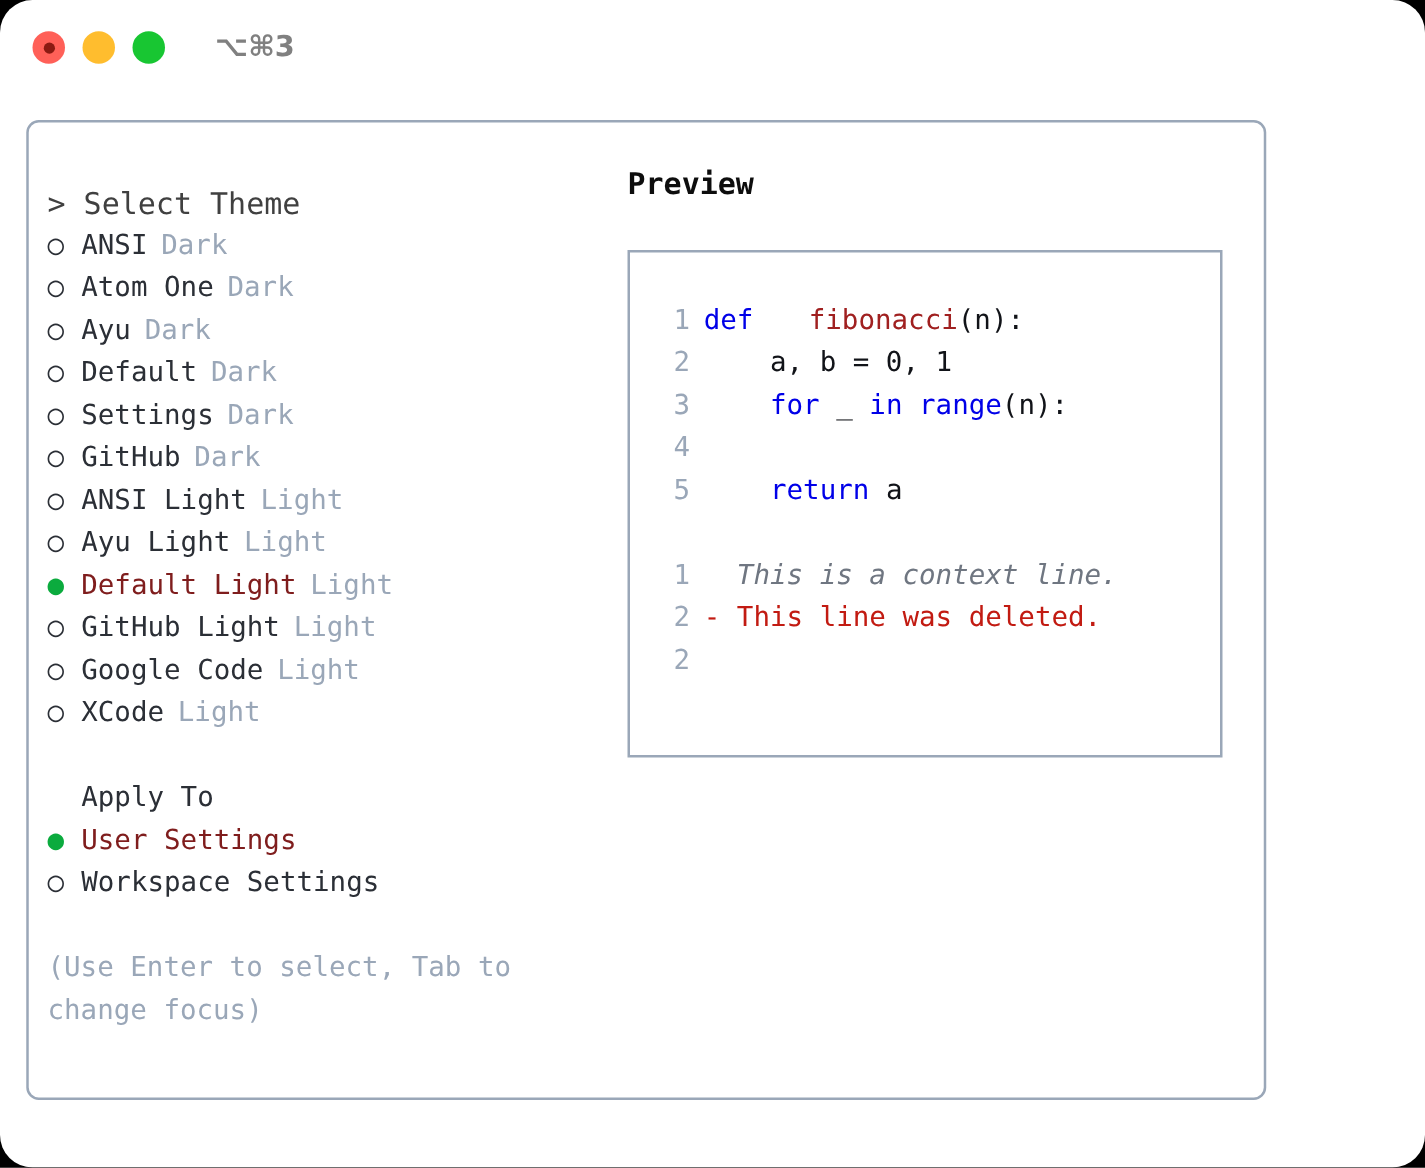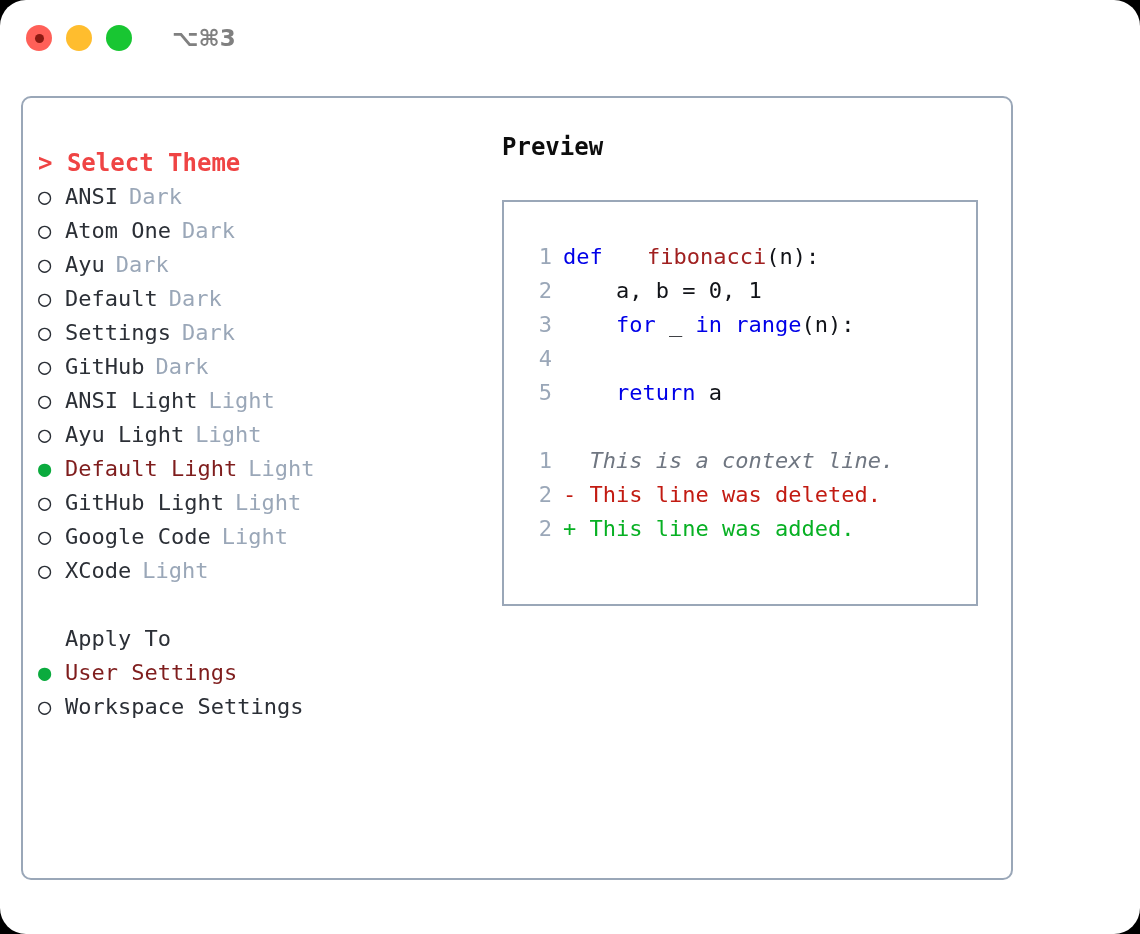--- a/index.html
+++ b/index.html
@@ -86,22 +86,22 @@
 
   
   .left-col {
     position: absolute;
     left: 15px;
     top: 48px;
     width: 460px;
   }
   .section-head {
     font-size: 24px;
-    font-weight: bold;
-    color: #ef4444;
+    font-weight: normal;
+    color: #404040;
     line-height: 34px;
     white-space: pre;
   }
   .theme-list { margin: 0; padding: 0; list-style: none; }
   .row {
     display: flex;
     align-items: baseline;
     line-height: 34px;
     height: 34px;
     font-size: 22px;
@@ -221,36 +221,37 @@
             <li class="row"><span class="bullet">○</span><span class="row-label">Google Code</span><span class="row-tag">Light</span></li>
             <li class="row"><span class="bullet">○</span><span class="row-label">XCode</span><span class="row-tag">Light</span></li>
           </ul>
 
         <div class="apply-head">Apply To</div>
         <ul class="theme-list" id="apply-list">
             <li class="row selected"><span class="bullet">●</span><span class="row-label">User Settings</span></li>
             <li class="row"><span class="bullet">○</span><span class="row-label">Workspace Settings</span></li>
           </ul>
 
+        <div class="hint">(Use Enter to select, Tab to change focus)</div>
       </div>
 
       <div class="right-col">
         <div class="preview-title">Preview</div>
         <div class="preview-box">
           <div id="code-sample">
               <div class="code-line"><span class="lnum">1</span><span class="kw">def</span><span class="pln"> </span><span class="fn">fibonacci</span><span class="pln">(n):</span></div>
               <div class="code-line"><span class="lnum">2</span><span class="pln">    a, b = 0, 1</span></div>
               <div class="code-line"><span class="lnum">3</span><span class="pln">    </span><span class="kw">for</span><span class="pln"> _ </span><span class="kw">in</span><span class="pln"> </span><span class="kw">range</span><span class="pln">(n):</span></div>
               <div class="code-line"><span class="lnum">4</span></div>
               <div class="code-line"><span class="lnum">5</span><span class="pln">    </span><span class="kw">return</span><span class="pln"> a</span></div>
             </div>
           <div class="blank-line"></div>
           <div id="diff-sample">
               <div class="code-line"><span class="lnum">1</span><span class="ctx">  This is a context line.</span></div>
               <div class="code-line"><span class="lnum">2</span><span class="del">- This line was deleted.</span></div>
-              <div class="code-line"><span class="lnum">2</span><span class="add">+ This line was added.</span></div>
+              <div class="code-line"><span class="lnum">2</span></div>
             </div>
         </div>
       </div>
 
     </div>
   </div>
 </div>
 
 </body></html>

